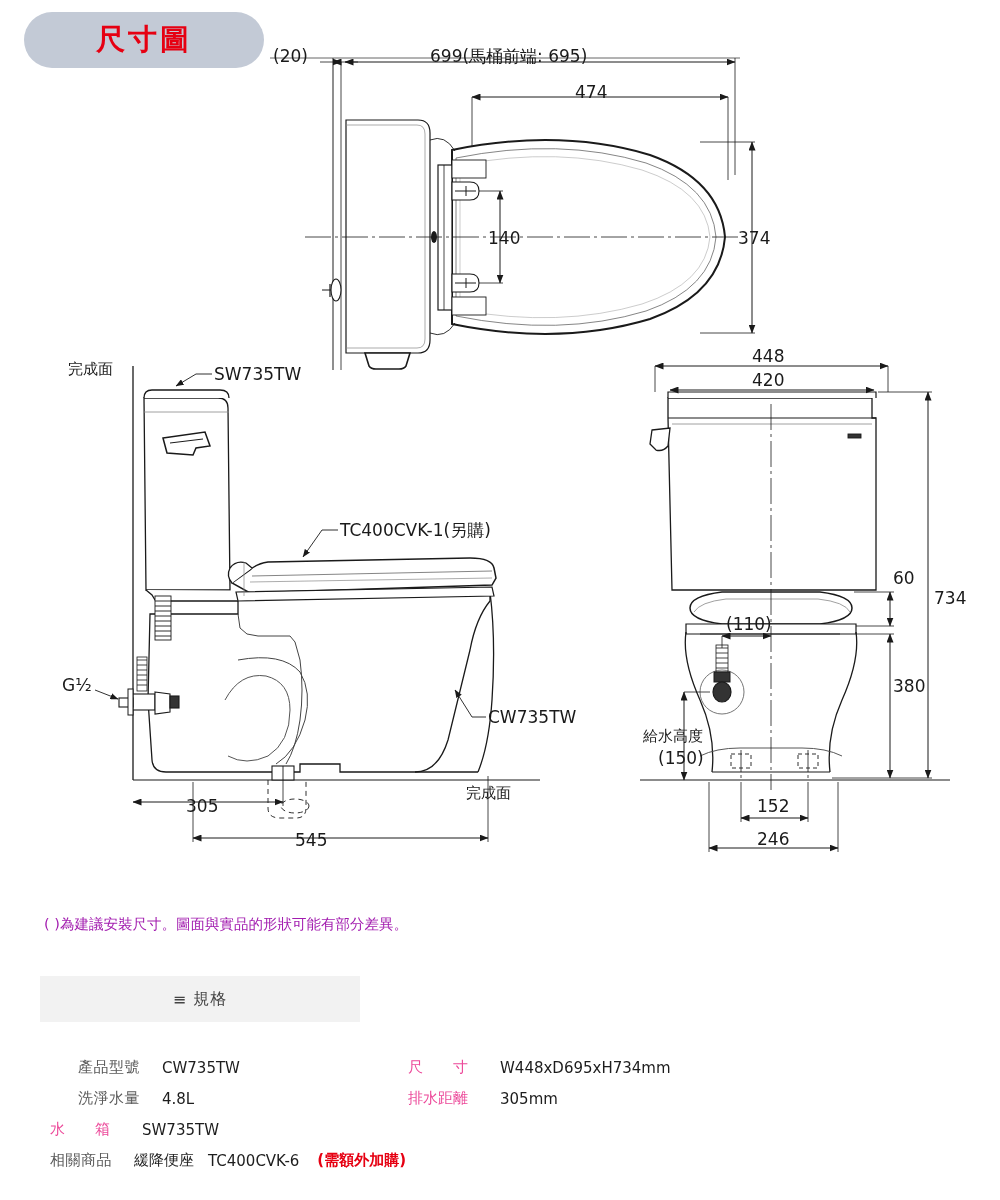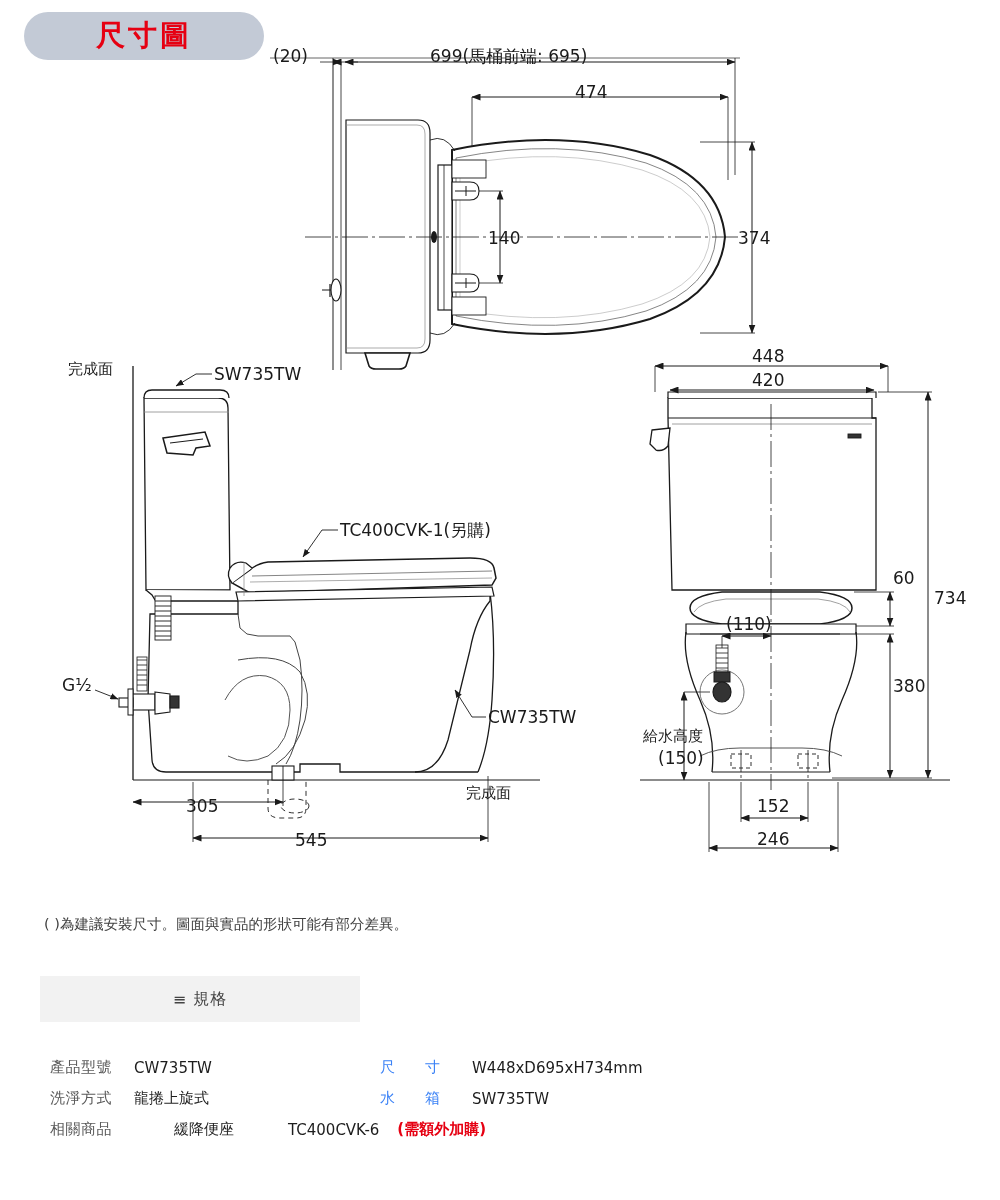--- a/index.html
+++ b/index.html
@@ -11,42 +11,42 @@
     width: 1000px; height: 1200px;
     position: relative;
     font-family: "Liberation Sans", "DejaVu Sans", sans-serif;
     color: #222;
     overflow: hidden;
   }
   
   #header-badge {
     position: absolute;
     left: 24px; top: 12px;
-    width: 240px; height: 48px;
+    width: 240px; height: 56px;
     background: #c3cad6;
     border-radius: 30px;
     display: flex; align-items: center; justify-content: center;
   }
   #header-badge .title {
     color: #e60012;
     font-size: 29px;
     font-weight: bold;
     letter-spacing: 3px;
     font-family: "DejaVu Sans", "Liberation Sans", sans-serif;
   }
   
   #drawing { position: absolute; left: 0; top: 0; width: 1000px; height: 900px; }
   
   #notes {
     position: absolute;
     left: 44px; top: 912px;
     width: 720px;
     font-size: 14.5px;
     line-height: 1.75;
-    color: #404040;
+    color: #a21caf;
     font-family: "DejaVu Sans", "Liberation Sans", sans-serif;
   }
   #notes div { white-space: nowrap; }
   
   #spec-header {
     position: absolute;
     left: 40px; top: 976px;
     width: 320px; height: 46px;
     background: #f2f2f2;
     display: flex; align-items: center; justify-content: center;
@@ -72,27 +72,27 @@
   #spec-table .k {
     width: 84px;
     color: #5a5a5a;
     letter-spacing: 0.5px;
     flex: 0 0 auto;
   }
   #spec-table .v {
     color: #1d1d1d;
     flex: 0 0 auto;
   }
-  #spec-table .col-left { width: 330px; display: flex; align-items: center; flex: 0 0 auto;}
+  #spec-table .col-left { width: 330px; display: flex; align-items: center; flex: 0 0 auto; margin-left: 28px;}
   #spec-table .col-right { display: flex; align-items: center; flex: 0 0 auto;}
-  #spec-table .k2 { width: 92px; color: #3b82f6; flex: 0 0 auto; }
+  #spec-table .k2 { width: 92px; color: #ec4899; flex: 0 0 auto; }
   #spec-table .note-red {
     color: #e60012; font-weight: bold; margin-left: 4px;
   }
-  #spec-table .related .v { margin-right: 14px; margin-left: 40px; }
+  #spec-table .related .v { margin-right: 14px; }
   .dimtxt { font-family: "DejaVu Sans", "Liberation Sans", sans-serif; }
 </style>
 </head>
 <body>
 
 <div id="header-badge">
   <span class="title">尺寸圖</span>
 </div>
 
 <svg id="drawing" viewBox="0 0 1000 900" xmlns="http://www.w3.org/2000/svg">
@@ -381,26 +381,32 @@
     <div class="col-left">
       <span class="k">產品型號</span>
       <span class="v">CW735TW</span>
     </div>
     <div class="col-right">
       <span class="k2">尺　　寸</span>
       <span class="v">W448xD695xH734mm</span>
     </div>
   </div>
 
-
   <div class="row">
     <div class="col-left">
-      <span class="k">洗淨方式</span>
-      <span class="v">龍捲上旋式</span>
+      <span class="k">洗淨水量</span>
+      <span class="v">4.8L</span>
     </div>
+    <div class="col-right">
+      <span class="k2">排水距離</span>
+      <span class="v">305mm</span>
+    </div>
+  </div>
+
+  <div class="row">
     <div class="col-right">
       <span class="k2">水　　箱</span>
       <span class="v">SW735TW</span>
     </div>
   </div>
 
   <div class="row related">
     <span class="k">相關商品</span>
     <span class="v">緩降便座</span>
     <span class="v">TC400CVK-6</span>

